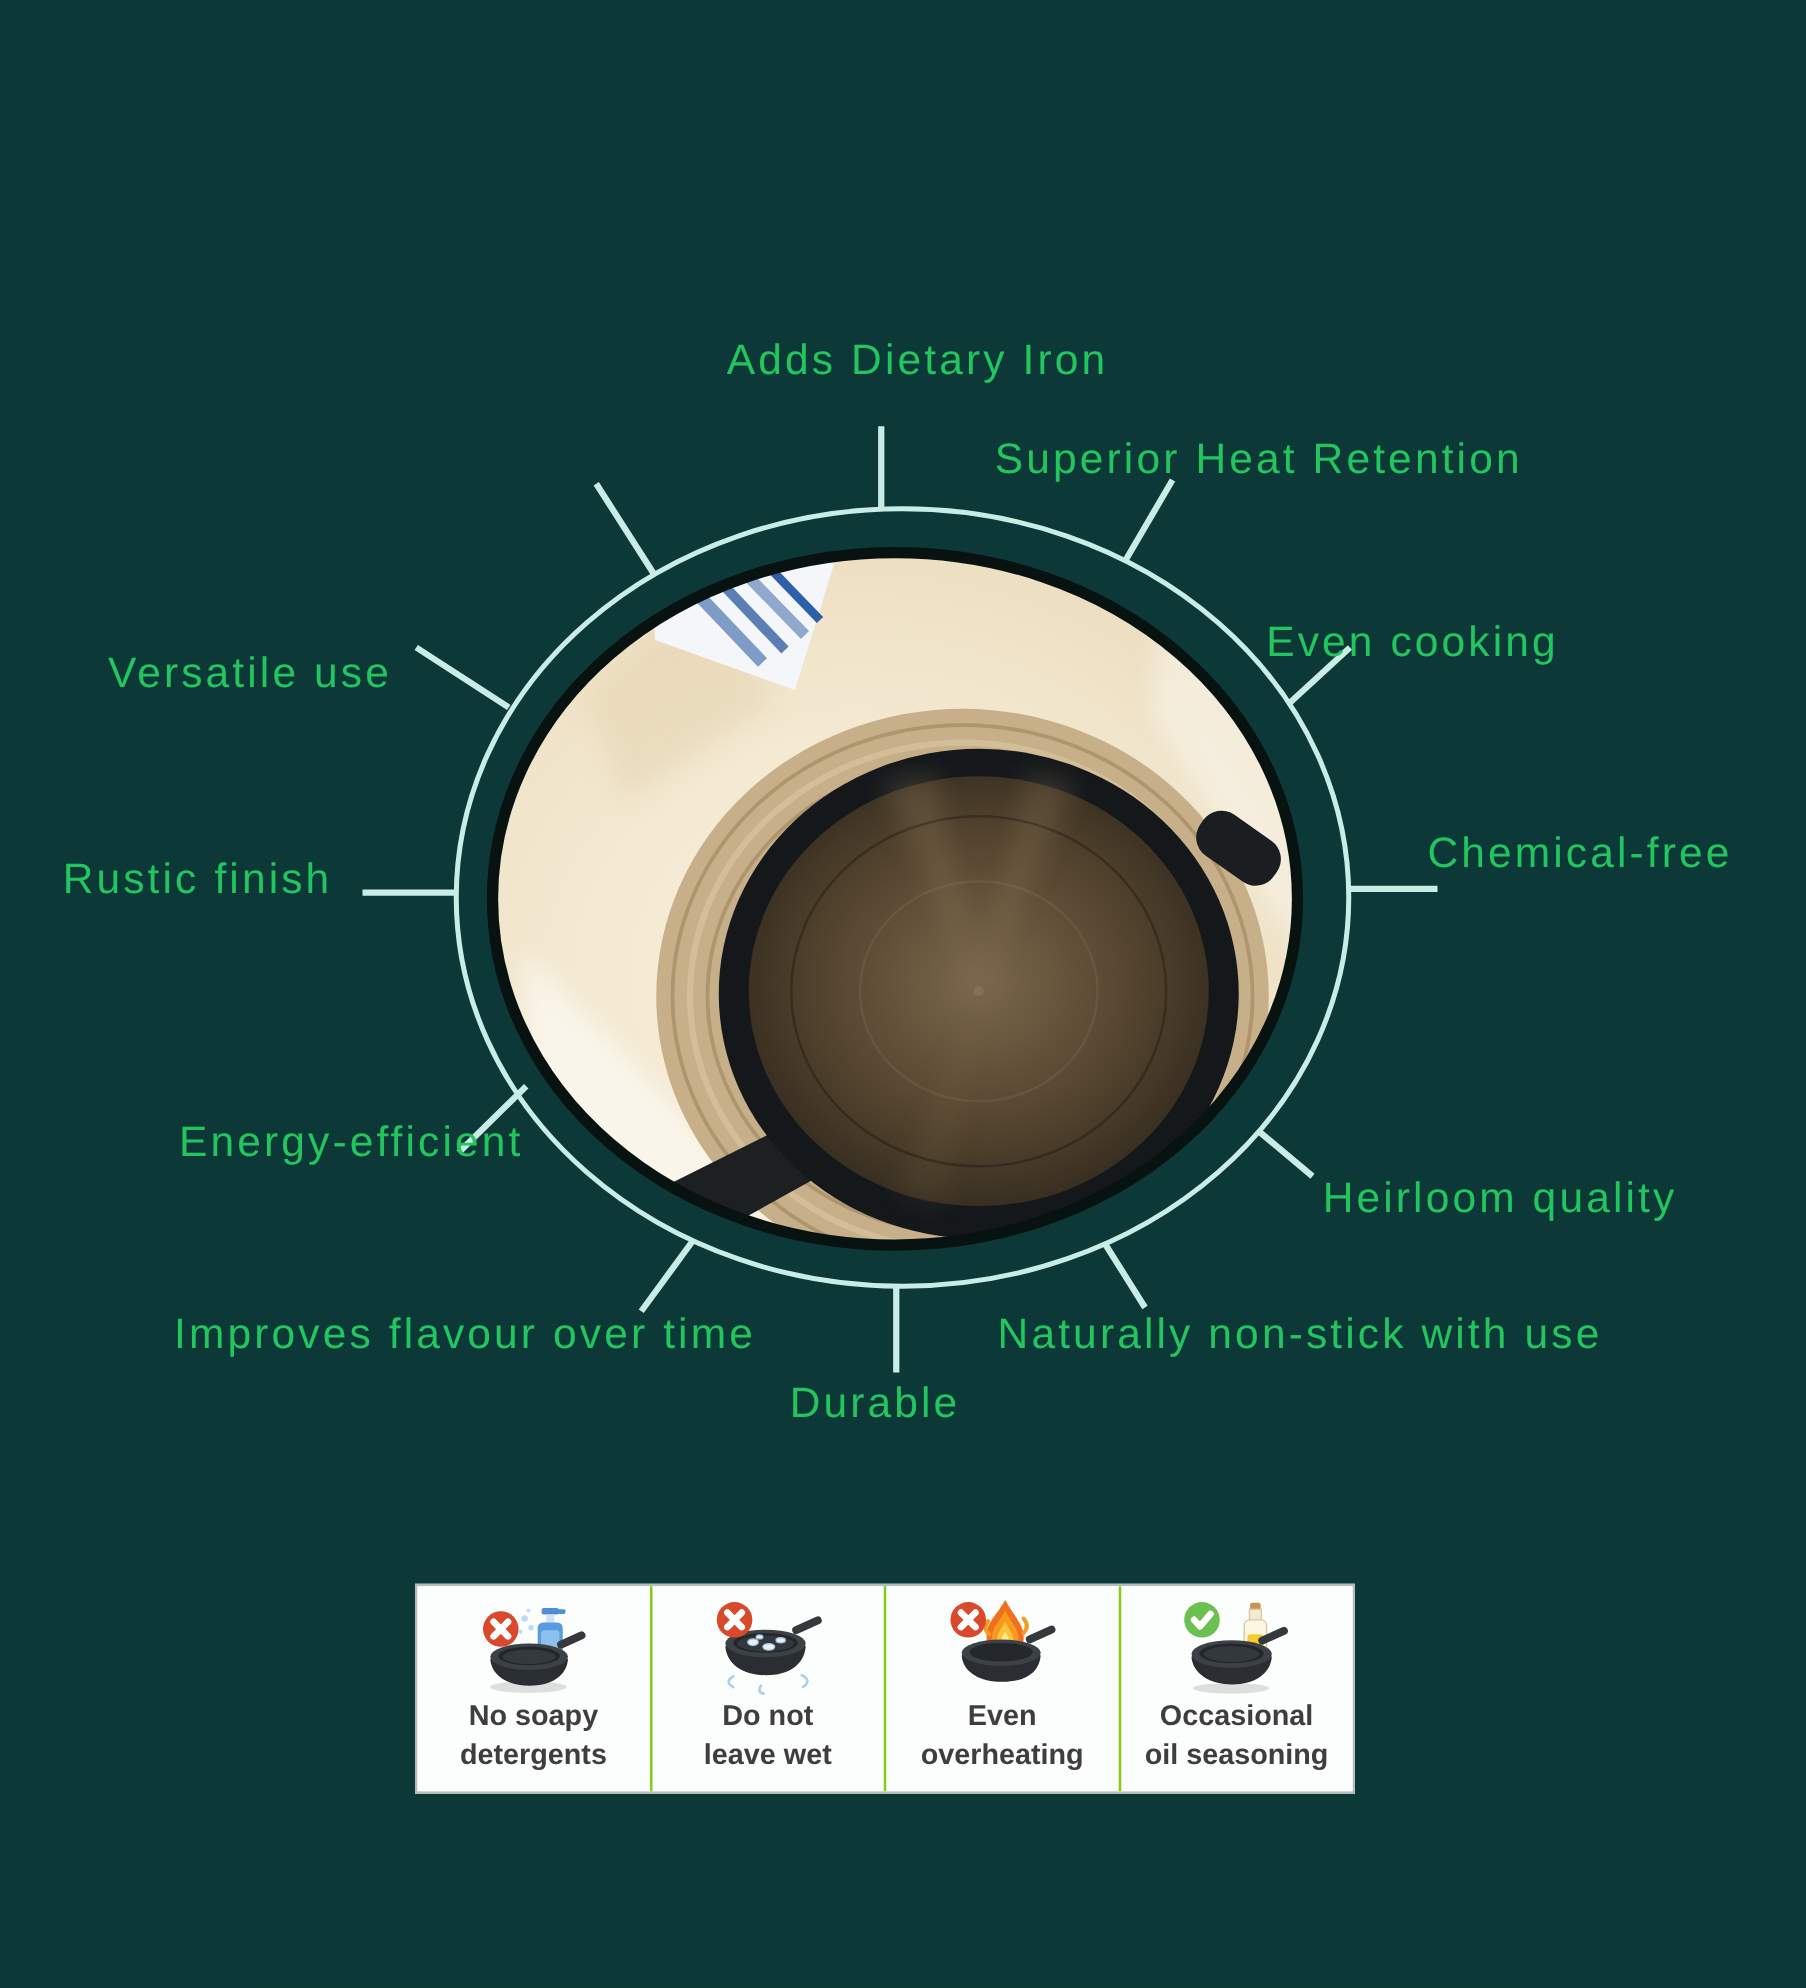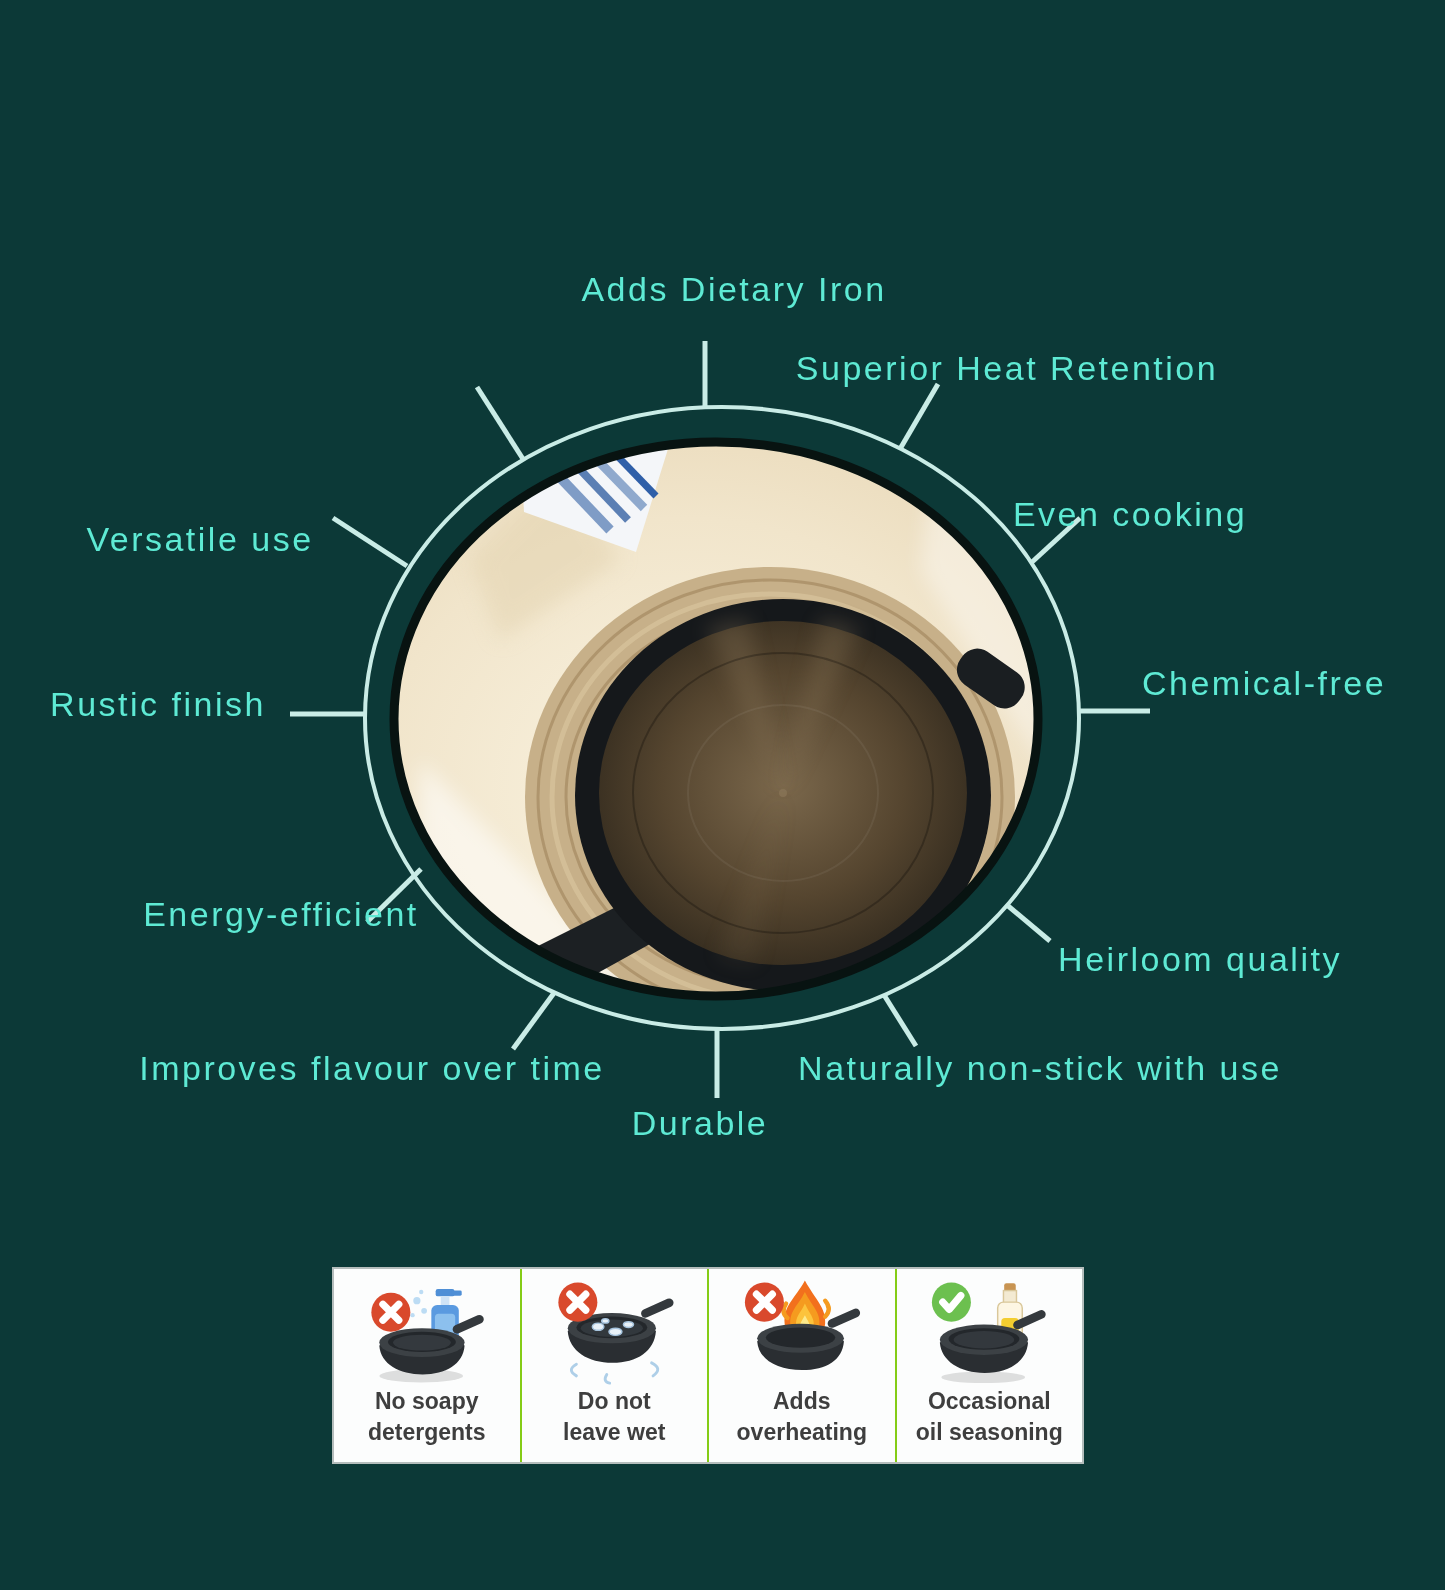--- a/index.html
+++ b/index.html
@@ -1,22 +1,22 @@
 <!DOCTYPE html>
 <html><head>
 <meta charset="utf-8">
 <style>
   html,body{margin:0;padding:0;background:#0c3937;}
   .canvas{position:relative;width:1445px;height:1590px;background:#0c3937;overflow:hidden;
           font-family:"Liberation Sans",sans-serif;}
   .diagram-svg{position:absolute;left:0;top:0;}
   .label{position:absolute;transform:translate(-50%,-50%);
          font:400 34px "Liberation Sans",sans-serif;letter-spacing:2.5px;
-         color:#5eead4;white-space:nowrap;}
-  .cards{position:absolute;left:332px;top:1267px;width:752px;height:197px;
+         color:#22c55e;white-space:nowrap;}
+  .cards{position:absolute;left:332px;top:1267px;width:752px;height:168px;
          background:#fbfcfc;border:2px solid #b5bdbc;display:flex;box-sizing:border-box;}
   .card{flex:1;position:relative;display:flex;flex-direction:column;align-items:center;
         justify-content:flex-start;padding:10px 4px 10px;box-sizing:border-box;background:#fcfdfd;}
   .card + .card{border-left:2px solid #84cc16;}
   .card svg{display:block;}
   .caption{font:700 23px/31px "Liberation Sans",sans-serif;color:#3e3e3e;
            text-align:center;margin-top:auto;padding-bottom:4px;}
 </style>
 </head>
 <body>
@@ -204,21 +204,21 @@
           <path d="M18,86 C20,112 46,126 80,126 C114,126 136,112 138,86 L130,82 A54,18 0 0 1 26,82 Z" fill="#2a2e32"></path>
           <ellipse cx="78" cy="82" rx="60" ry="20" fill="#3c4145"></ellipse>
           <ellipse cx="78" cy="81" rx="48" ry="14" fill="#23272b"></ellipse>
         </g>
         <g transform="translate(28,32)">
           <circle r="27" fill="#d9492c"></circle>
           <path d="M-11,-11 L11,11 M-11,11 L11,-11" stroke="#ffffff" stroke-width="10" stroke-linecap="round" fill="none"></path>
         </g>
       </svg>
       <div class="caption">
-        <div>Adds</div>
+        <div>Even</div>
         <div>overheating</div>
       </div>
     </div>
 
     <div class="card">
       <svg width="160" height="148" viewBox="0 0 160 148">
         <g>
           <rect x="101" y="6" width="16" height="12" rx="3" fill="#c89452"></rect>
           <rect x="100" y="16" width="18" height="18" fill="#f3ead2" stroke="#d9c79a" stroke-width="2"></rect>
           <rect x="92" y="32" width="34" height="54" rx="8" fill="#fdf6e3" stroke="#d9c79a" stroke-width="2"></rect>

